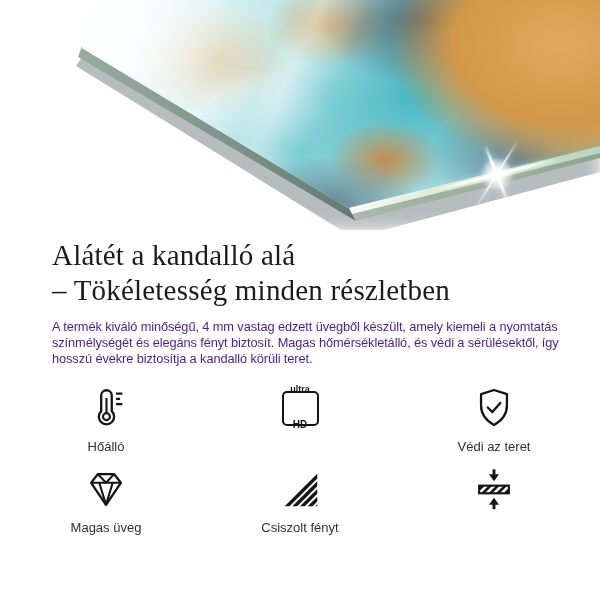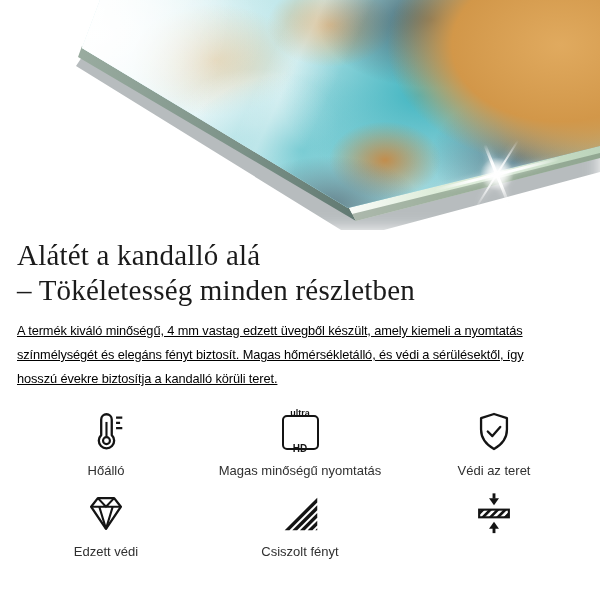--- a/index.html
+++ b/index.html
@@ -67,28 +67,28 @@
   }
   .ray1 { width:130px; height:3px; left:-65px; top:-1.5px; transform:rotate(-14deg); }
   .ray2 { width:64px;  height:2.5px; left:-32px; top:-1px; transform:rotate(68deg); }
   .ray3 { width:80px;  height:2px; left:-40px; top:-1px; transform:rotate(-58deg); opacity:0.8; }
   .sparkle .glow {
     position:absolute; left:-17px; top:-17px; width:34px; height:34px; border-radius:50%;
     background:radial-gradient(circle, rgba(255,255,255,1) 0%, rgba(255,255,255,0.55) 35%, rgba(255,255,255,0) 70%);
   }
 
   
-  .content { padding:8px 40px 0 17px; }
+  .content { padding:8px 40px 0 52px; }
   .title {
     margin:0; font-family:"Liberation Serif", serif; font-weight:400;
     font-size:29px; line-height:35px; color:#1b1b1b; letter-spacing:0.2px;
   }
   .desc {
-    margin:11px 0 0 0; font-size:12.8px; line-height:24px; letter-spacing:-0.1px;
-    color:#000000; max-width:515px;text-decoration:underline;
+    margin:11px 0 0 0; font-size:12.8px; line-height:16px; letter-spacing:-0.1px;
+    color:#4c1d95; max-width:515px;
   }
 
   
   .features {
     display:grid; grid-template-columns:repeat(3,1fr);
     row-gap:12px; padding:0 9px; margin-top:18px;
   }
   .feature { display:flex; flex-direction:column; align-items:center; }
   .icon-wrap { height:46px; display:flex; align-items:center; justify-content:center; }
   .feature .label { margin-top:8px; font-size:13px; color:#303030; white-space:nowrap; }
@@ -144,41 +144,40 @@
     <div class="label">Hőálló</div>
   </div>
 
   <div class="feature">
     <div class="icon-wrap">
       <div class="hd-box">
         <span class="ultra">ultra</span>
         <span class="hd">HD</span>
       </div>
     </div>
-    <div class="label">Magas minőségű nyomtatás</div>
   </div>
 
   <div class="feature">
     <div class="icon-wrap">
       <svg class="icon-svg" width="46" height="46" viewBox="0 0 48 48">
         <path class="stroke" d="M24 5.2 L37.5 9.6 V21.5 C37.5 31 31.5 37.6 24 41.8 C16.5 37.6 10.5 31 10.5 21.5 V9.6 Z"></path>
         <path class="stroke" d="M17.5 23.5 L22.3 28.3 L30.5 18.7"></path>
       </svg>
     </div>
     <div class="label">Védi az teret</div>
   </div>
 
   <div class="feature">
     <div class="icon-wrap">
       <svg class="icon-svg" width="46" height="46" viewBox="0 0 48 48">
         <path class="stroke" d="M15.5 8.5 H32.5 L39.5 17.5 L24 40.5 L8.5 17.5 Z"></path>
         <path class="stroke-thin" d="M8.5 17.5 H39.5 M15.5 8.5 L24 17.5 L32.5 8.5 M24 40.5 L17 17.5 M24 40.5 L31 17.5"></path>
       </svg>
     </div>
-    <div class="label">Edzett védi</div>
+    <div class="label">Magas üveg</div>
   </div>
 
   <div class="feature">
     <div class="icon-wrap">
       <svg class="icon-svg" width="46" height="46" viewBox="0 0 48 48">
         <path class="fill" d="M8 42 L42 8 L42 13 L13 42 Z"></path>
         <path class="fill" d="M16 42 L42 16 L42 21 L21 42 Z"></path>
         <path class="fill" d="M24 42 L42 24 L42 29 L29 42 Z"></path>
         <path class="fill" d="M32 42 L42 32 L42 37 L37 42 Z"></path>
         <path class="fill" d="M40 42 L42 40 L42 42 Z"></path>

